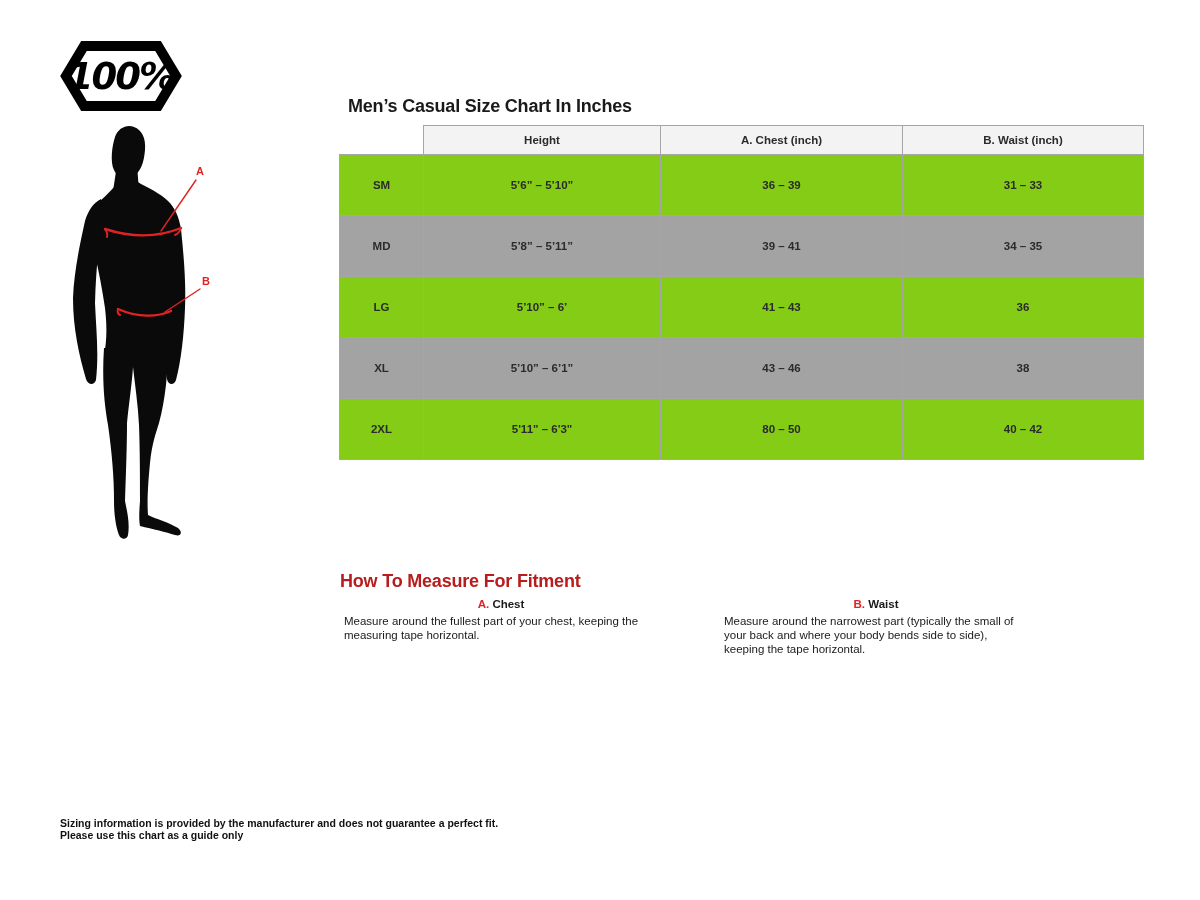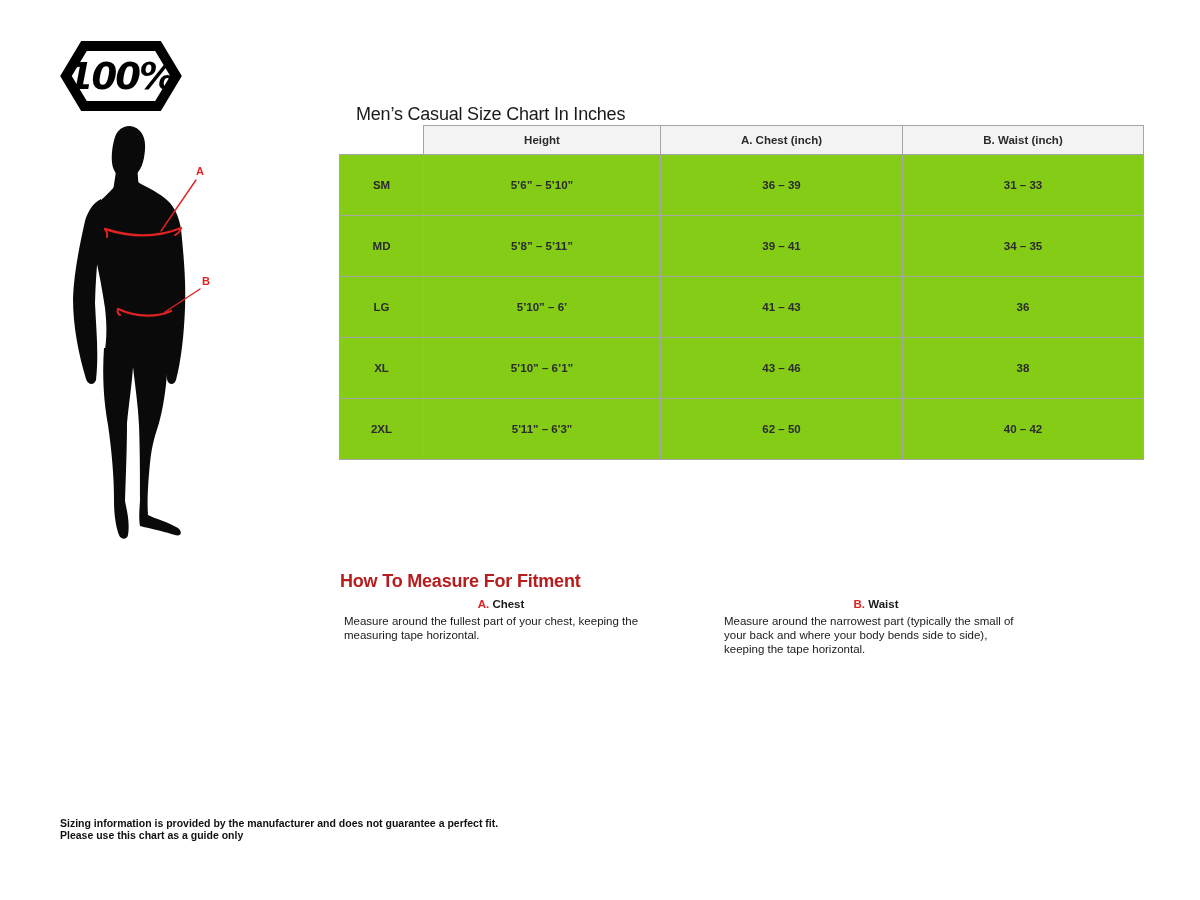--- a/index.html
+++ b/index.html
@@ -11,22 +11,22 @@
   .page{position:absolute;inset:0;background:#fff;}
 
   
   .logo{position:absolute;left:60px;top:40px;width:122px;height:72px;}
 
   
   .figure{position:absolute;left:63px;top:123px;width:152px;height:424px;}
 
   
   .chart-title{
-    position:absolute;left:340px;top:88px;margin:16px;
-    font-size:18px;font-weight:normal;letter-spacing:-0.2px;color:#1a1a1a;
+    position:absolute;left:340px;top:88px;margin:8px;
+    font-size:18px;font-weight:bold;letter-spacing:-0.2px;color:#1a1a1a;
   }
   .measure-title{
     position:absolute;left:340px;top:571px;margin:0;
     font-size:18px;font-weight:bold;letter-spacing:-0.2px;color:#b91c1c;
   }
 
   
   table.size-chart{
     position:absolute;left:339px;top:125px;width:804px;
     border-collapse:collapse;table-layout:fixed;padding-left:12px;
@@ -36,21 +36,21 @@
     font-size:11.5px;font-weight:bold;color:#2b2b2b;
     text-align:center;vertical-align:middle;padding:0;
   }
   table.size-chart col.c-label{width:84px;}
   table.size-chart col.c-height{width:237px;}
   table.size-chart col.c-chest{width:242px;}
   table.size-chart col.c-waist{width:241px;}
   table.size-chart thead tr{height:29px;}
   table.size-chart thead th{background:#f2f3f2;}
   table.size-chart thead th.corner{border:none;background:transparent;}
-  table.size-chart tbody tr{height:61px;background:#84cc16;}
+  table.size-chart tbody tr{height:61px;background:#a3a3a3;}
   table.size-chart tbody tr.alt{background:#84cc16;margin-left:36px;}
 
   
   .measure-col{position:absolute;top:598px;}
   .measure-col.col-a{left:340px;width:322px;}
   .measure-col.col-b{left:720px;width:312px;}
   .measure-col h3{margin:0 0 2px 0;font-size:11.5px;font-weight:bold;color:#1a1a1a;text-align:center;}
   .measure-col h3 .letter{color:var(--accent-red,#e02222);}
   .measure-col p{margin:4px;font-size:11.5px;line-height:14px;color:#1a1a1a;}
 
@@ -138,21 +138,21 @@
       </tr>
       <tr>
         <th>XL</th>
         <td>5’10” – 6’1”</td>
         <td>43 – 46</td>
         <td>38</td>
       </tr>
       <tr class="alt">
         <th>2XL</th>
         <td>5'11" – 6'3"</td>
-        <td>62 – 50</td>
+        <td>80 – 50</td>
         <td>40 – 42</td>
       </tr>
     </tbody>
   </table>
 
   <h2 class="measure-title">How To Measure For Fitment</h2>
 
   <div class="measure-col col-a">
     <h3><span class="letter">A.</span> <span>Chest</span></h3>
     <p>Measure around the fullest part of your chest, keeping the measuring tape horizontal.</p>

